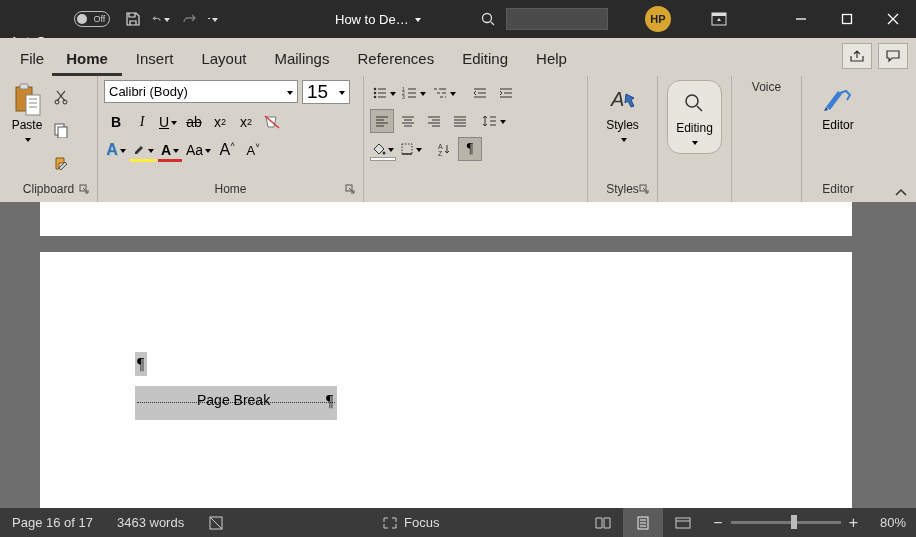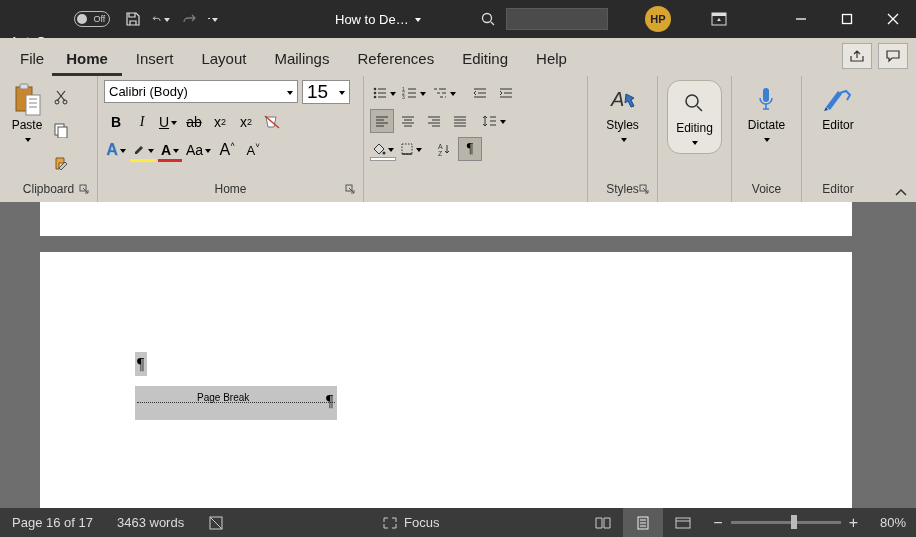--- a/index.html
+++ b/index.html
@@ -419,32 +419,20 @@
             </svg>
           </span>
         <span>Editing</span>
         <span class="dd-caret"></span>
       </div>
     </div>
     <div class="grp-label" style="visibility:hidden">.</div>
   </div>
 
   <div class="grp voice-grp" style="width:70px">
-    <div class="grp-body" style="justify-content:center">
-      <div class="bigbtn">
-        <span class="ic">
-            <svg width="24" height="28" viewBox="0 0 24 28">
-              <rect x="9" y="2" width="6" height="14" rx="3" fill="#3a7fd4"></rect>
-              <path d="M6 12a6 6 0 0012 0 M12 18v5 M9 23h6" stroke="#3a7fd4" fill="none" stroke-width="1.5"></path>
-            </svg>
-          </span>
-        <span>Dictate</span>
-        <span class="dd-caret"></span>
-      </div>
-    </div>
     <div class="grp-label"><span>Voice</span></div>
   </div>
 
   <div class="grp editor-grp" style="width:72px;border-right:none">
     <div class="grp-body" style="justify-content:center">
       <div class="bigbtn">
         <span class="ic">
             <svg width="32" height="26" viewBox="0 0 32 26">
               <path d="M4 20L16 4l4 3L8 23z" fill="#3a7fd4"></path>
               <path d="M4 20l-2 4 4-1z" fill="#1d4a8a"></path>
@@ -465,21 +453,21 @@
 </div>
 
 <div class="workarea">
   <div class="page-edge"></div>
   <div class="page">
 
     <div class="sel" style="left:95px;top:100px;width:12px;height:24px"></div>
     <div class="sel" style="left:95px;top:134px;width:202px;height:34px"></div>
     <span class="pilcrow" style="position:absolute;left:97px;top:103px">¶</span>
     <div style="position:absolute;left:97px;top:150px;width:198px;border-top:1px dotted #333"></div>
-    <span style="position:absolute;left:157px;top:140px;font-size:10px">Page Break</span>
+    <span style="position:absolute;left:157px;top:140px;font-size:14px">Page Break</span>
     <span class="pilcrow" style="position:absolute;left:286px;top:140px">¶</span>
   </div>
 </div>
 
 <div class="statusbar">
   <div class="sseg">
       <span>Page 16 of 17</span>
     </div>
   <div class="sseg">
       <span>3463 words</span>

